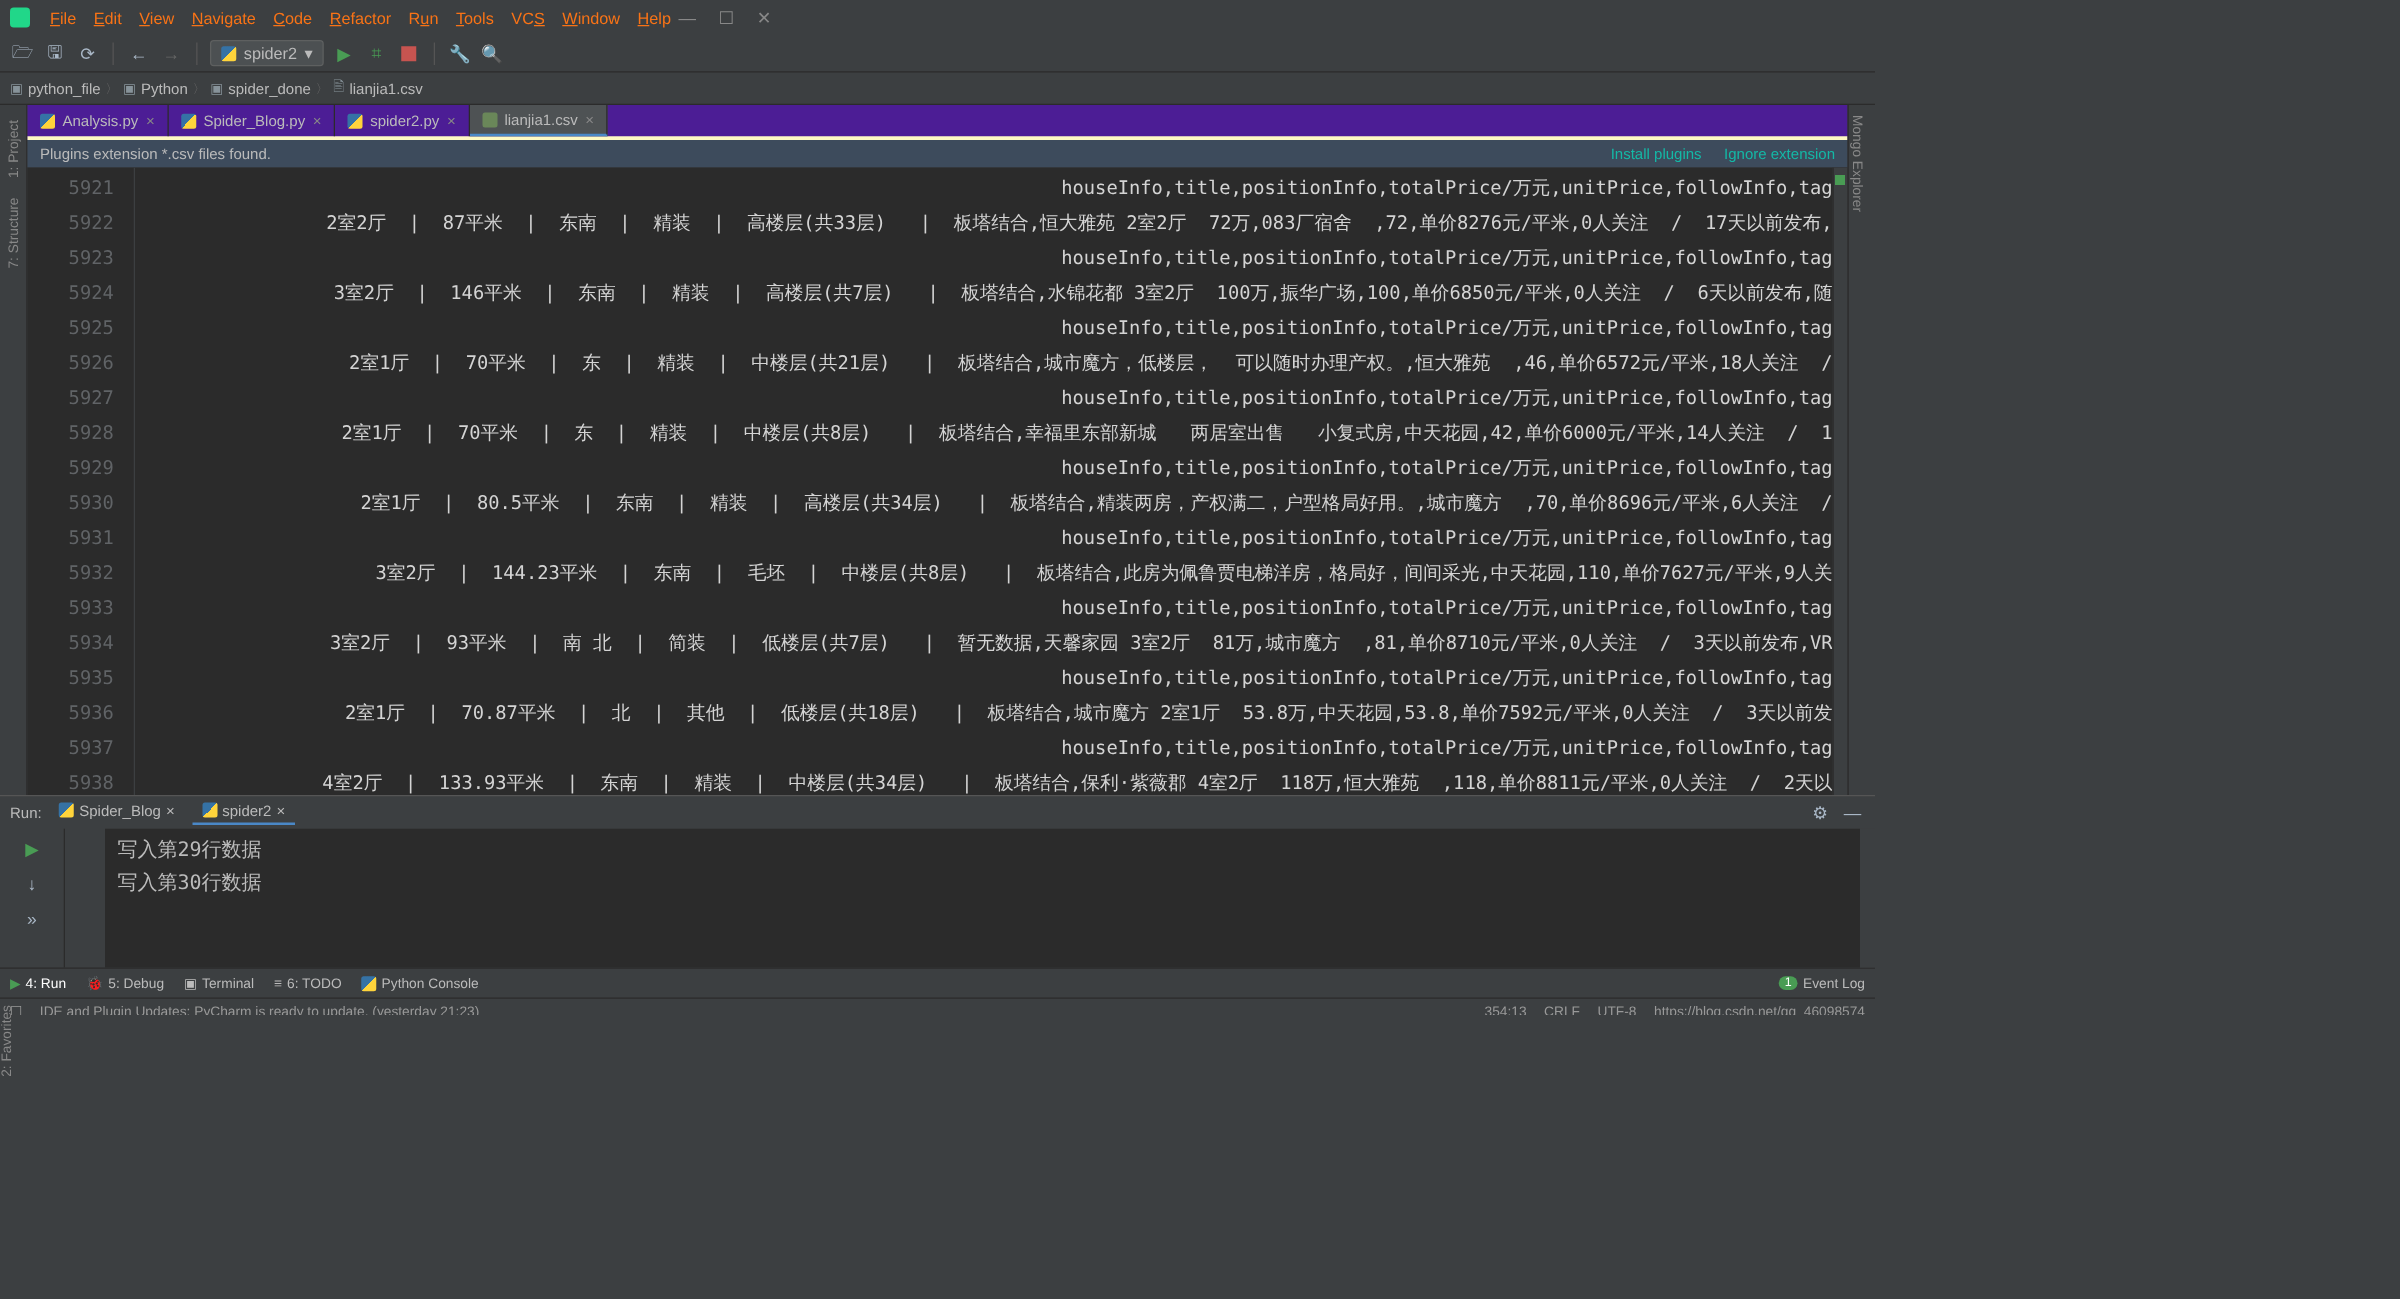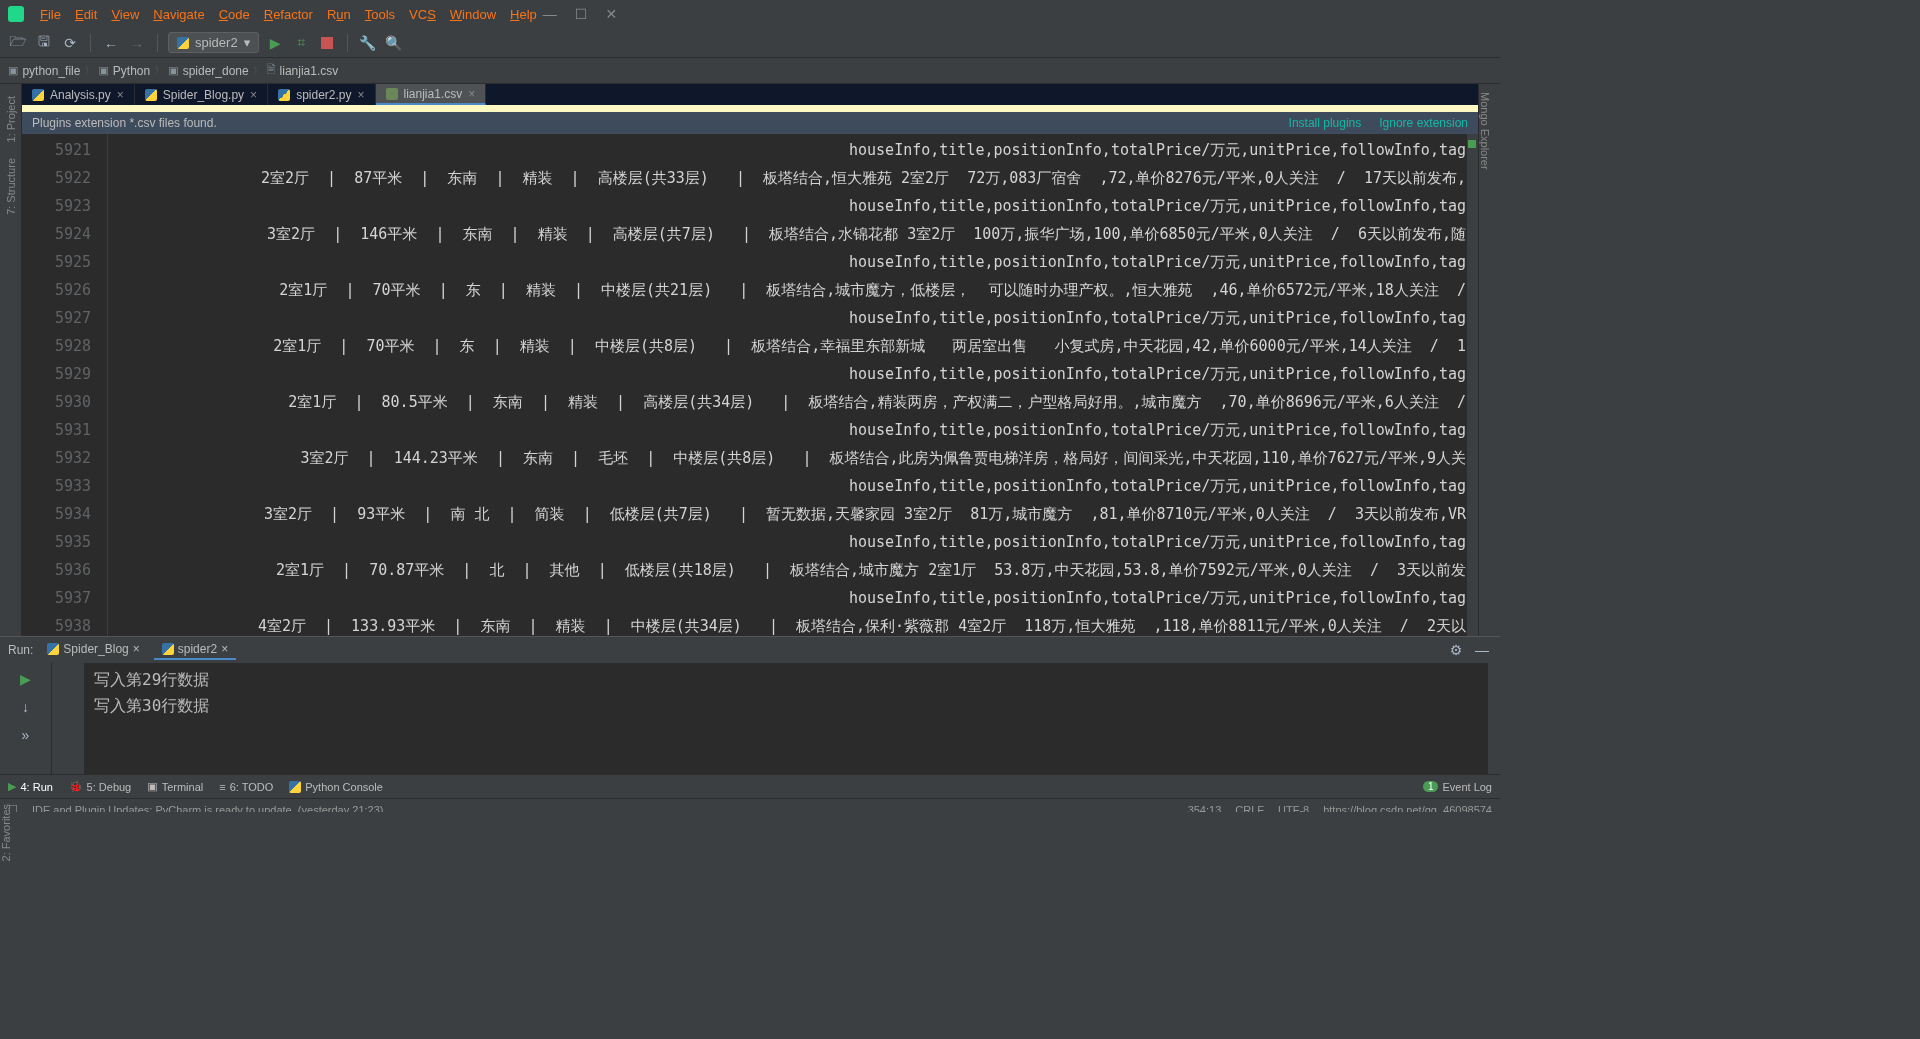--- a/index.html
+++ b/index.html
@@ -114,22 +114,22 @@
 .right-rail {
   width: 22px;
   border-left: 1px solid #2b2b2b;
 }
 
 .editor-column { flex: 1; display: flex; flex-direction: column; min-width: 0; }
 
 .tabs-row {
   display: flex;
   height: 28px;
-  background: #0f172a;
-  border-bottom: 7px solid #fef9c3;
+  background: #4c1d95;
+  border-bottom: 3px solid #fef9c3;
 }
 .tab {
   display: flex;
   align-items: center;
   gap: 6px;
   padding: 0 10px;
   border-right: 1px solid #2b2b2b;
   cursor: pointer;
   font-size: 12px;
 }
@@ -194,21 +194,21 @@
   flex-direction: column;
 }
 .run-header {
   height: 26px;
   display: flex;
   align-items: center;
   padding: 0 8px;
   gap: 6px;
   font-size: 12px;
 }
-.run-tab { padding: 2px 8px; display: flex; align-items: center; gap: 4px; border-bottom: 2px solid transparent; }
+.run-tab { padding: 2px 8px; display: flex; align-items: flex-start; gap: 4px; border-bottom: 2px solid transparent; }
 .run-tab.active { border-bottom: 2px solid #4a88c7; }
 .run-header .spacer { flex: 1; }
 .run-body { flex: 1; display: flex; }
 .run-left {
   width: 52px;
   border-right: 1px solid #2b2b2b;
   display: flex;
   flex-direction: column;
   align-items: center;
   gap: 8px;

